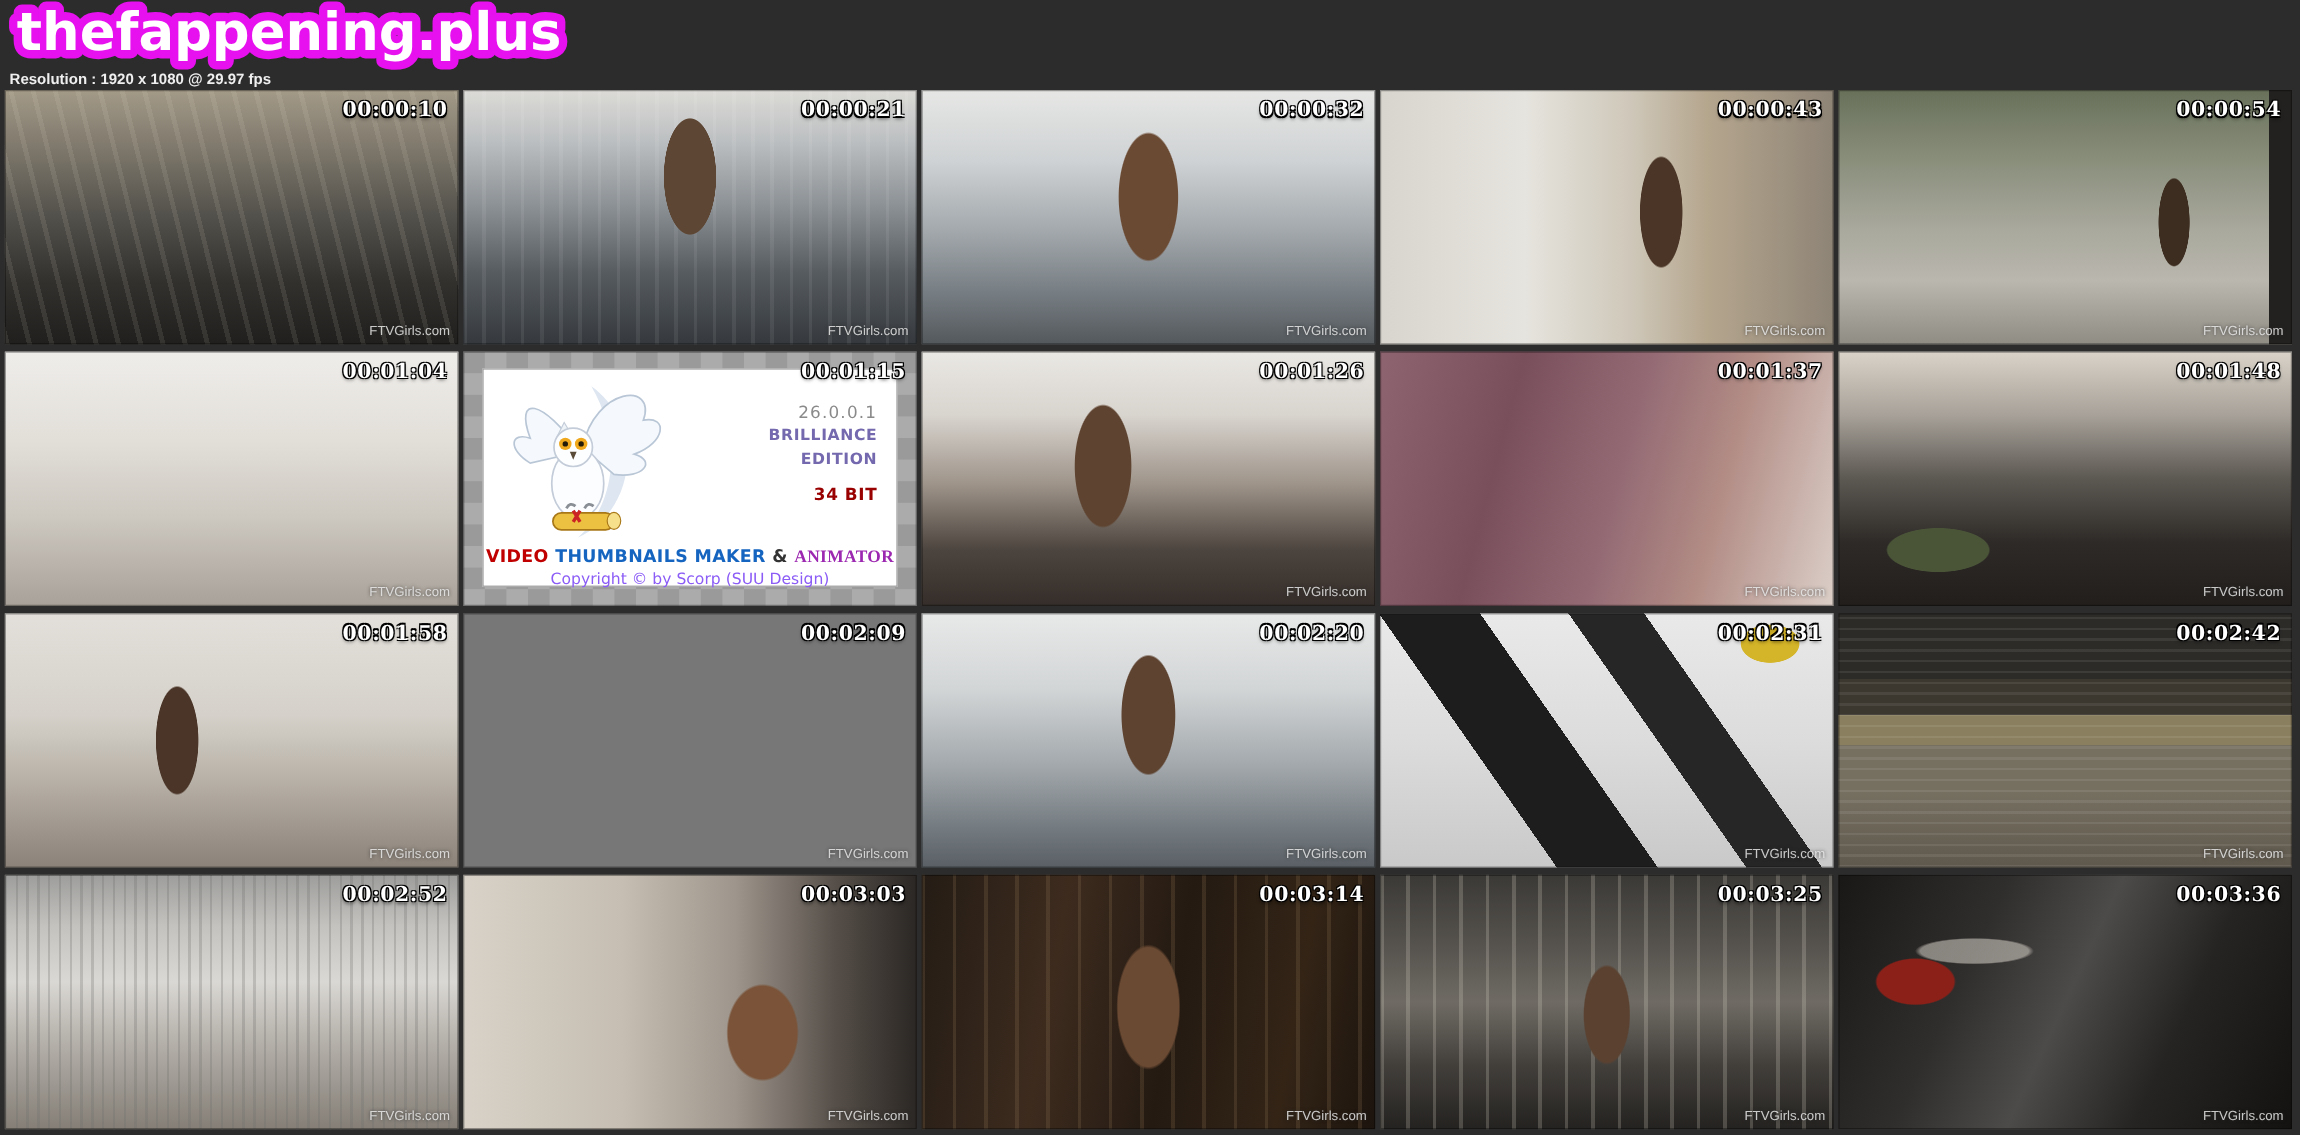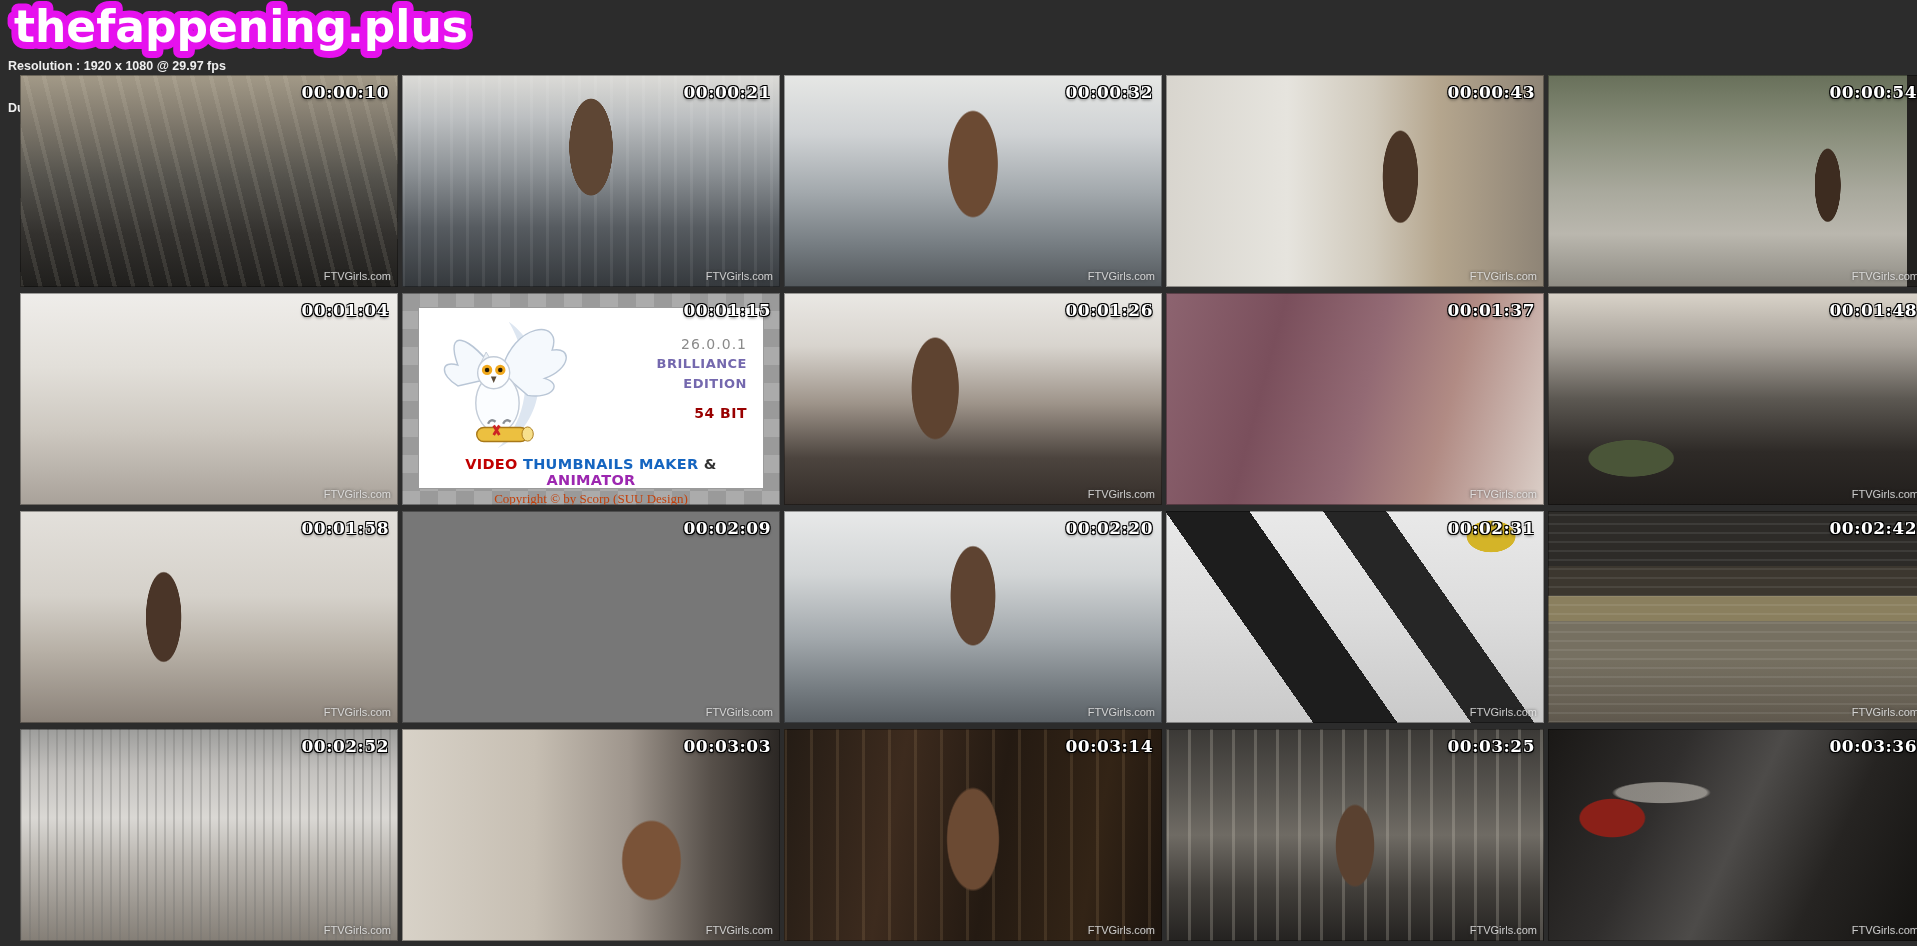--- a/index.html
+++ b/index.html
@@ -10,21 +10,21 @@
   .meta{position:absolute;left:8px;top:31px;color:#efefef;font-size:12.5px;font-weight:bold;line-height:14px;white-space:pre;}
   .meta div{height:14px;}
   .app-logo{position:absolute;right:12px;top:16px;text-align:right;}
   .app-logo .title{color:#464646;font-size:27px;font-weight:bold;letter-spacing:1.5px;line-height:26px;}
   .app-logo .byline{color:#585858;font-size:12px;margin-top:0;}
   .wm-svg{position:absolute;left:2px;top:-2px;pointer-events:none;}
   .wm-svg text{font-family:"DejaVu Sans",sans-serif;font-weight:bold;font-size:44px;
     paint-order:stroke fill;stroke:#e611ee;stroke-width:14px;stroke-linejoin:round;fill:#ffffff;}
 
   
-  .grid{display:grid;grid-template-columns:repeat(5,378px);grid-auto-rows:212px;gap:6px 4px;padding:0 20px;}
+  .grid{display:grid;grid-template-columns:repeat(5,378px);grid-auto-rows:212px;gap:6px 4px;padding:0 4px;}
   .cell{position:relative;overflow:hidden;box-shadow:inset 0 0 0 1px rgba(0,0,0,.35);background:#777;}
   .ts{position:absolute;top:7px;right:9px;color:#fff;font-size:17px;font-weight:bold;letter-spacing:.5px;
       font-family:"DejaVu Serif","Liberation Serif",serif;
       text-shadow:-1px -1px 0 #000,1px -1px 0 #000,-1px 1px 0 #000,1px 1px 0 #000,0 2px 3px rgba(0,0,0,.55);}
   .site{position:absolute;bottom:5px;right:7px;color:rgba(238,238,238,.82);font-size:11px;
         text-shadow:0 0 3px rgba(40,40,40,.8);margin-top:24px;}
 
   
   .c0{background:repeating-linear-gradient(76deg,rgba(235,228,210,.10) 0 4px,rgba(0,0,0,0) 4px 18px),
       linear-gradient(to bottom,#a39a88 0%,#837c6f 20%,#55534d 48%,#33312e 75%,#201f1d 100%);}
@@ -75,22 +75,22 @@
   .c6{background:repeating-conic-gradient(#ababab 0 25%,#9a9a9a 0 50%) 0 0/36px 36px;}
   .splash-panel{position:absolute;left:16px;right:16px;top:14px;bottom:16px;background:#fff;
       border:1px solid #9a9a9a;display:flex;flex-direction:column;font-family:"DejaVu Sans",sans-serif;}
   .splash-body{flex:1;display:flex;position:relative;}
   .owl-wrap{flex:1.1;display:flex;align-items:center;justify-content:center;padding-top:6px;}
   .ver-block{flex:1;text-align:right;padding:26px 16px 0 0;line-height:20px;}
   .ver{color:#8a8a8a;font-size:14px;letter-spacing:1px;}
   .ed{color:#7468ae;font-weight:bold;font-size:13px;letter-spacing:.5px;}
   .bits{color:#990000;font-weight:bold;font-size:14px;margin-top:9px;letter-spacing:.5px;}
   .splash-title{text-align:center;font-weight:bold;font-size:14.5px;letter-spacing:.3px;margin-bottom:3px;}
-  .tp0{color:#c00000;} .tp1{color:#1565c0;} .tp2{color:#333333;} .tp3{color:#9c27b0;}
-  .splash-copy{text-align:center;color:#c2410c;font-size:13px;margin-bottom:12px;font-family:Liberation Serif, serif;}
+  .tp0{color:#c00000;} .tp1{color:#1565c0;} .tp2{color:#333333;} .tp3{color:#9c27b0;font-family:Liberation Serif, serif;}
+  .splash-copy{text-align:center;color:#8b5cf6;font-size:13px;margin-bottom:12px;}
 </style>
 </head>
 <body>
 
 <div>
 
   <div class="header">
     <div class="meta">
       <div>Resolution : 1920 x 1080 @ 29.97 fps</div>
       <div>Duration    : 00:03:47</div>
@@ -149,21 +149,21 @@
               <rect x="40" y="120" width="54" height="15" rx="7.5" fill="#ecc040" stroke="#a87818" stroke-width="1.5"></rect>
               <ellipse cx="94" cy="127" rx="6" ry="7.5" fill="#f7e08c" stroke="#a87818"></ellipse>
               <path d="M58 118 l 6 10 m 0 -10 l -6 10" stroke="#cc2424" stroke-width="3" fill="none"></path>
               <path d="M52 116 q 3 -6 8 -2 M68 116 q 3 -6 8 -2" stroke="#8a8f96" stroke-width="2.5" fill="none"></path>
             </svg>
           </div>
           <div class="ver-block">
             <div class="ver">26.0.0.1</div>
             <div class="ed">BRILLIANCE</div>
             <div class="ed">EDITION</div>
-            <div class="bits">54 BIT</div>
+            <div class="bits">34 BIT</div>
           </div>
         </div>
         <div class="splash-title">
           <span class="tp0">VIDEO</span>
           <span class="tp1">THUMBNAILS MAKER</span>
           <span class="tp2">&amp;</span>
           <span class="tp3">ANIMATOR</span>
         </div>
         <div class="splash-copy">Copyright © by Scorp (SUU Design)</div>
       </div>

